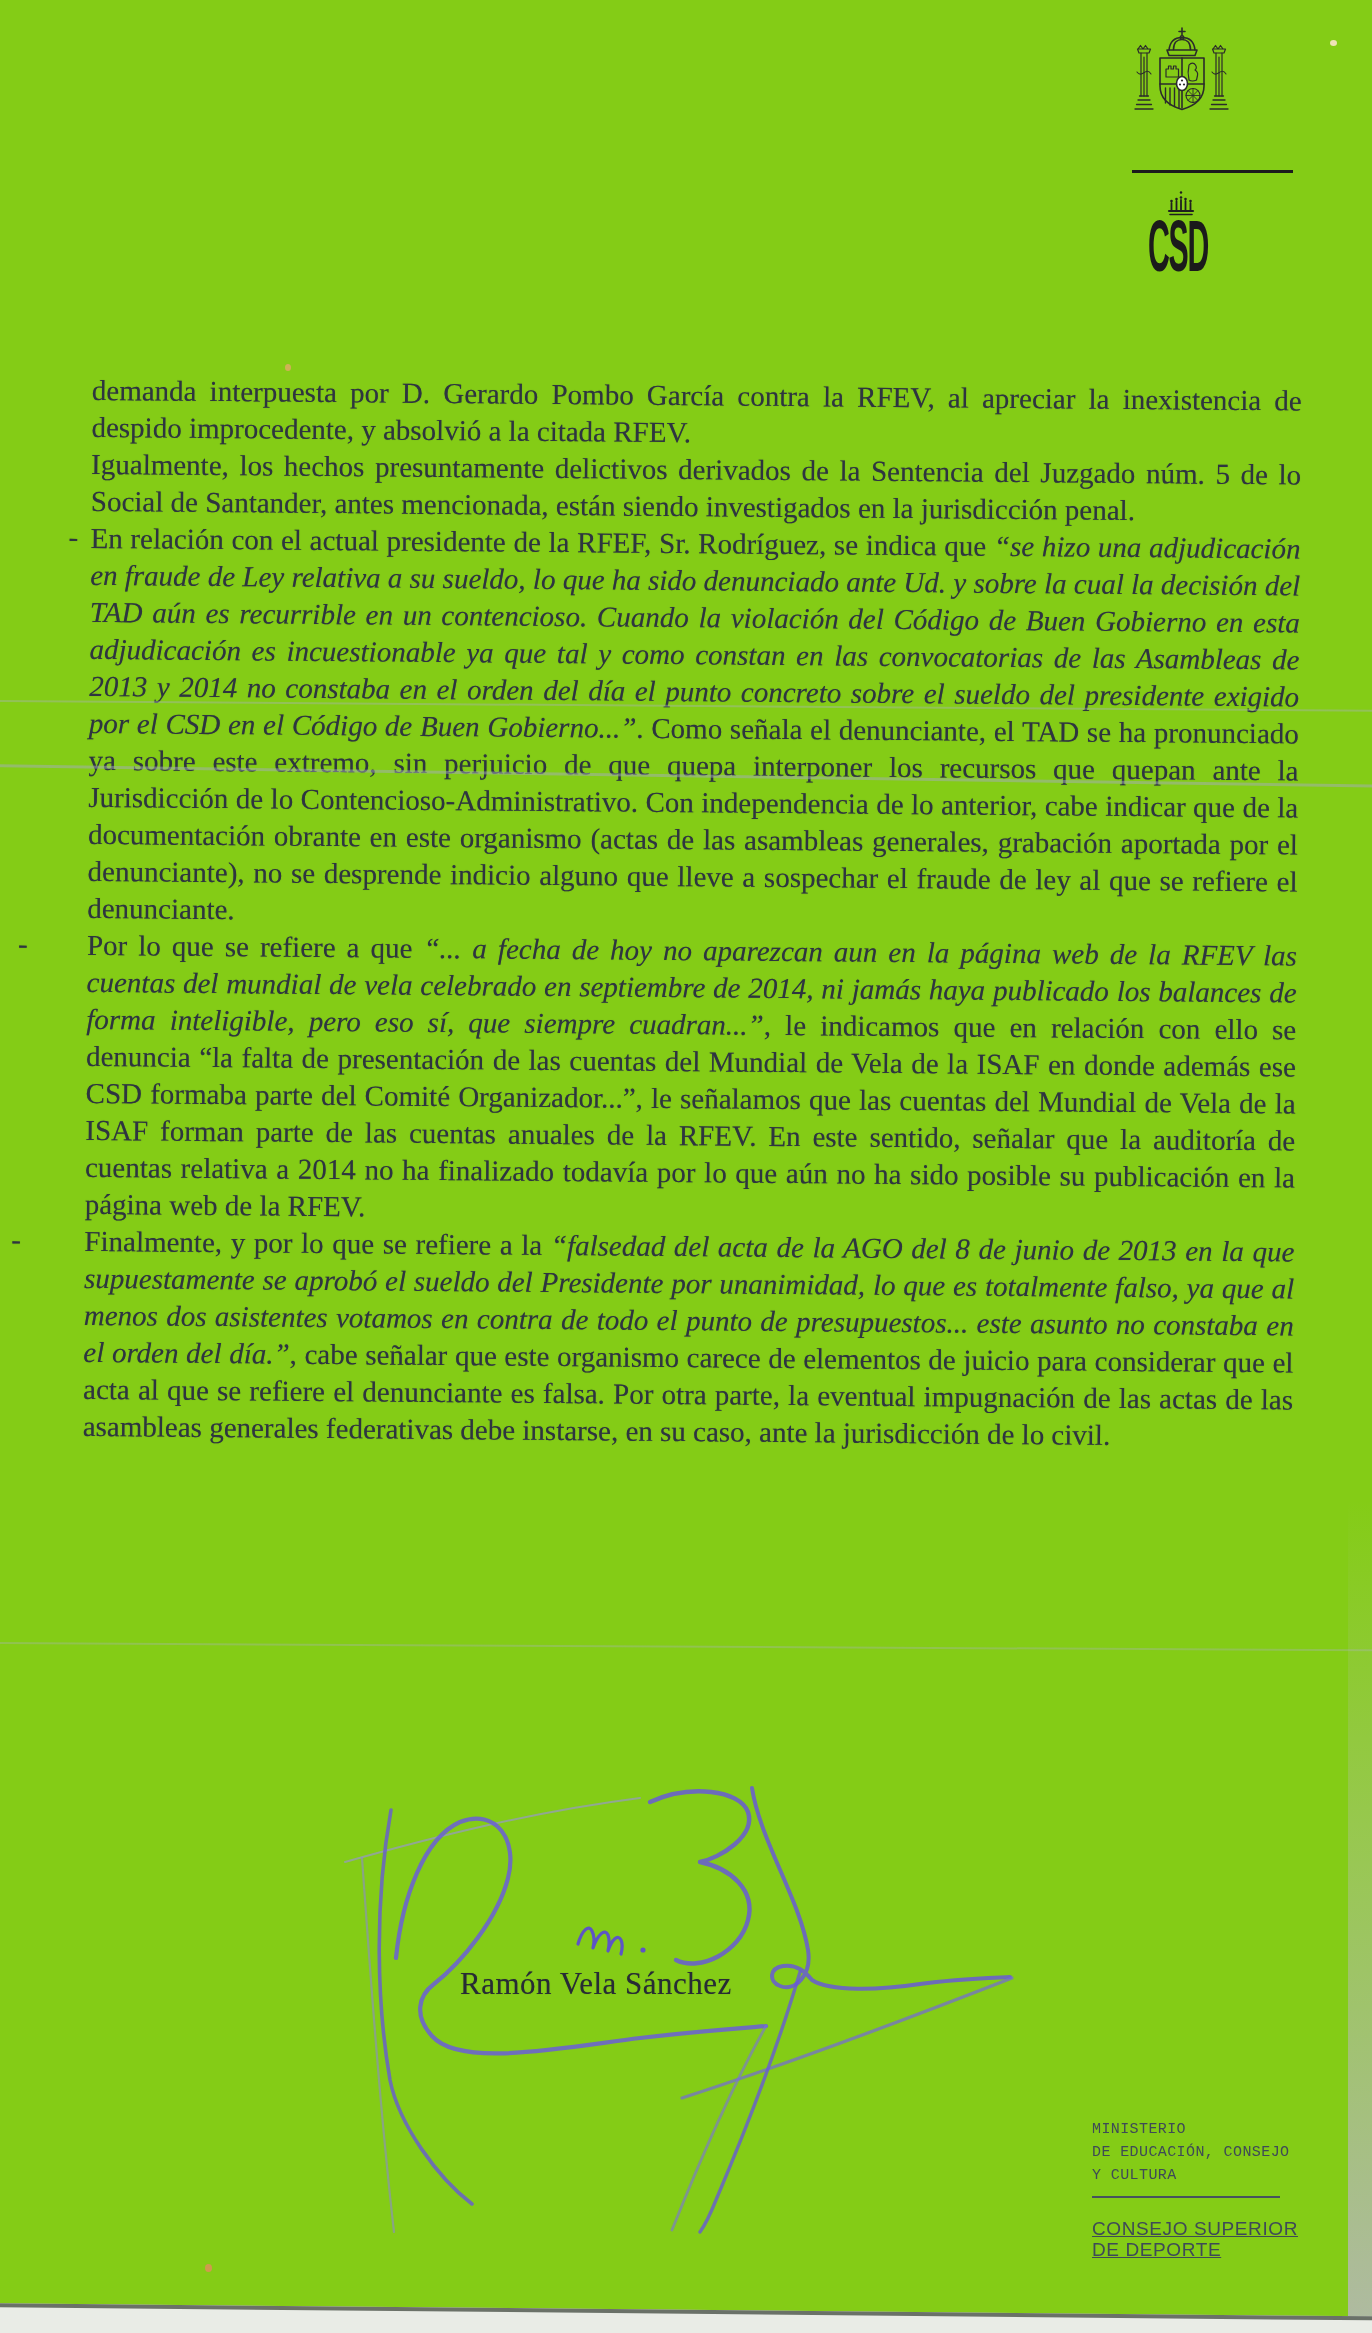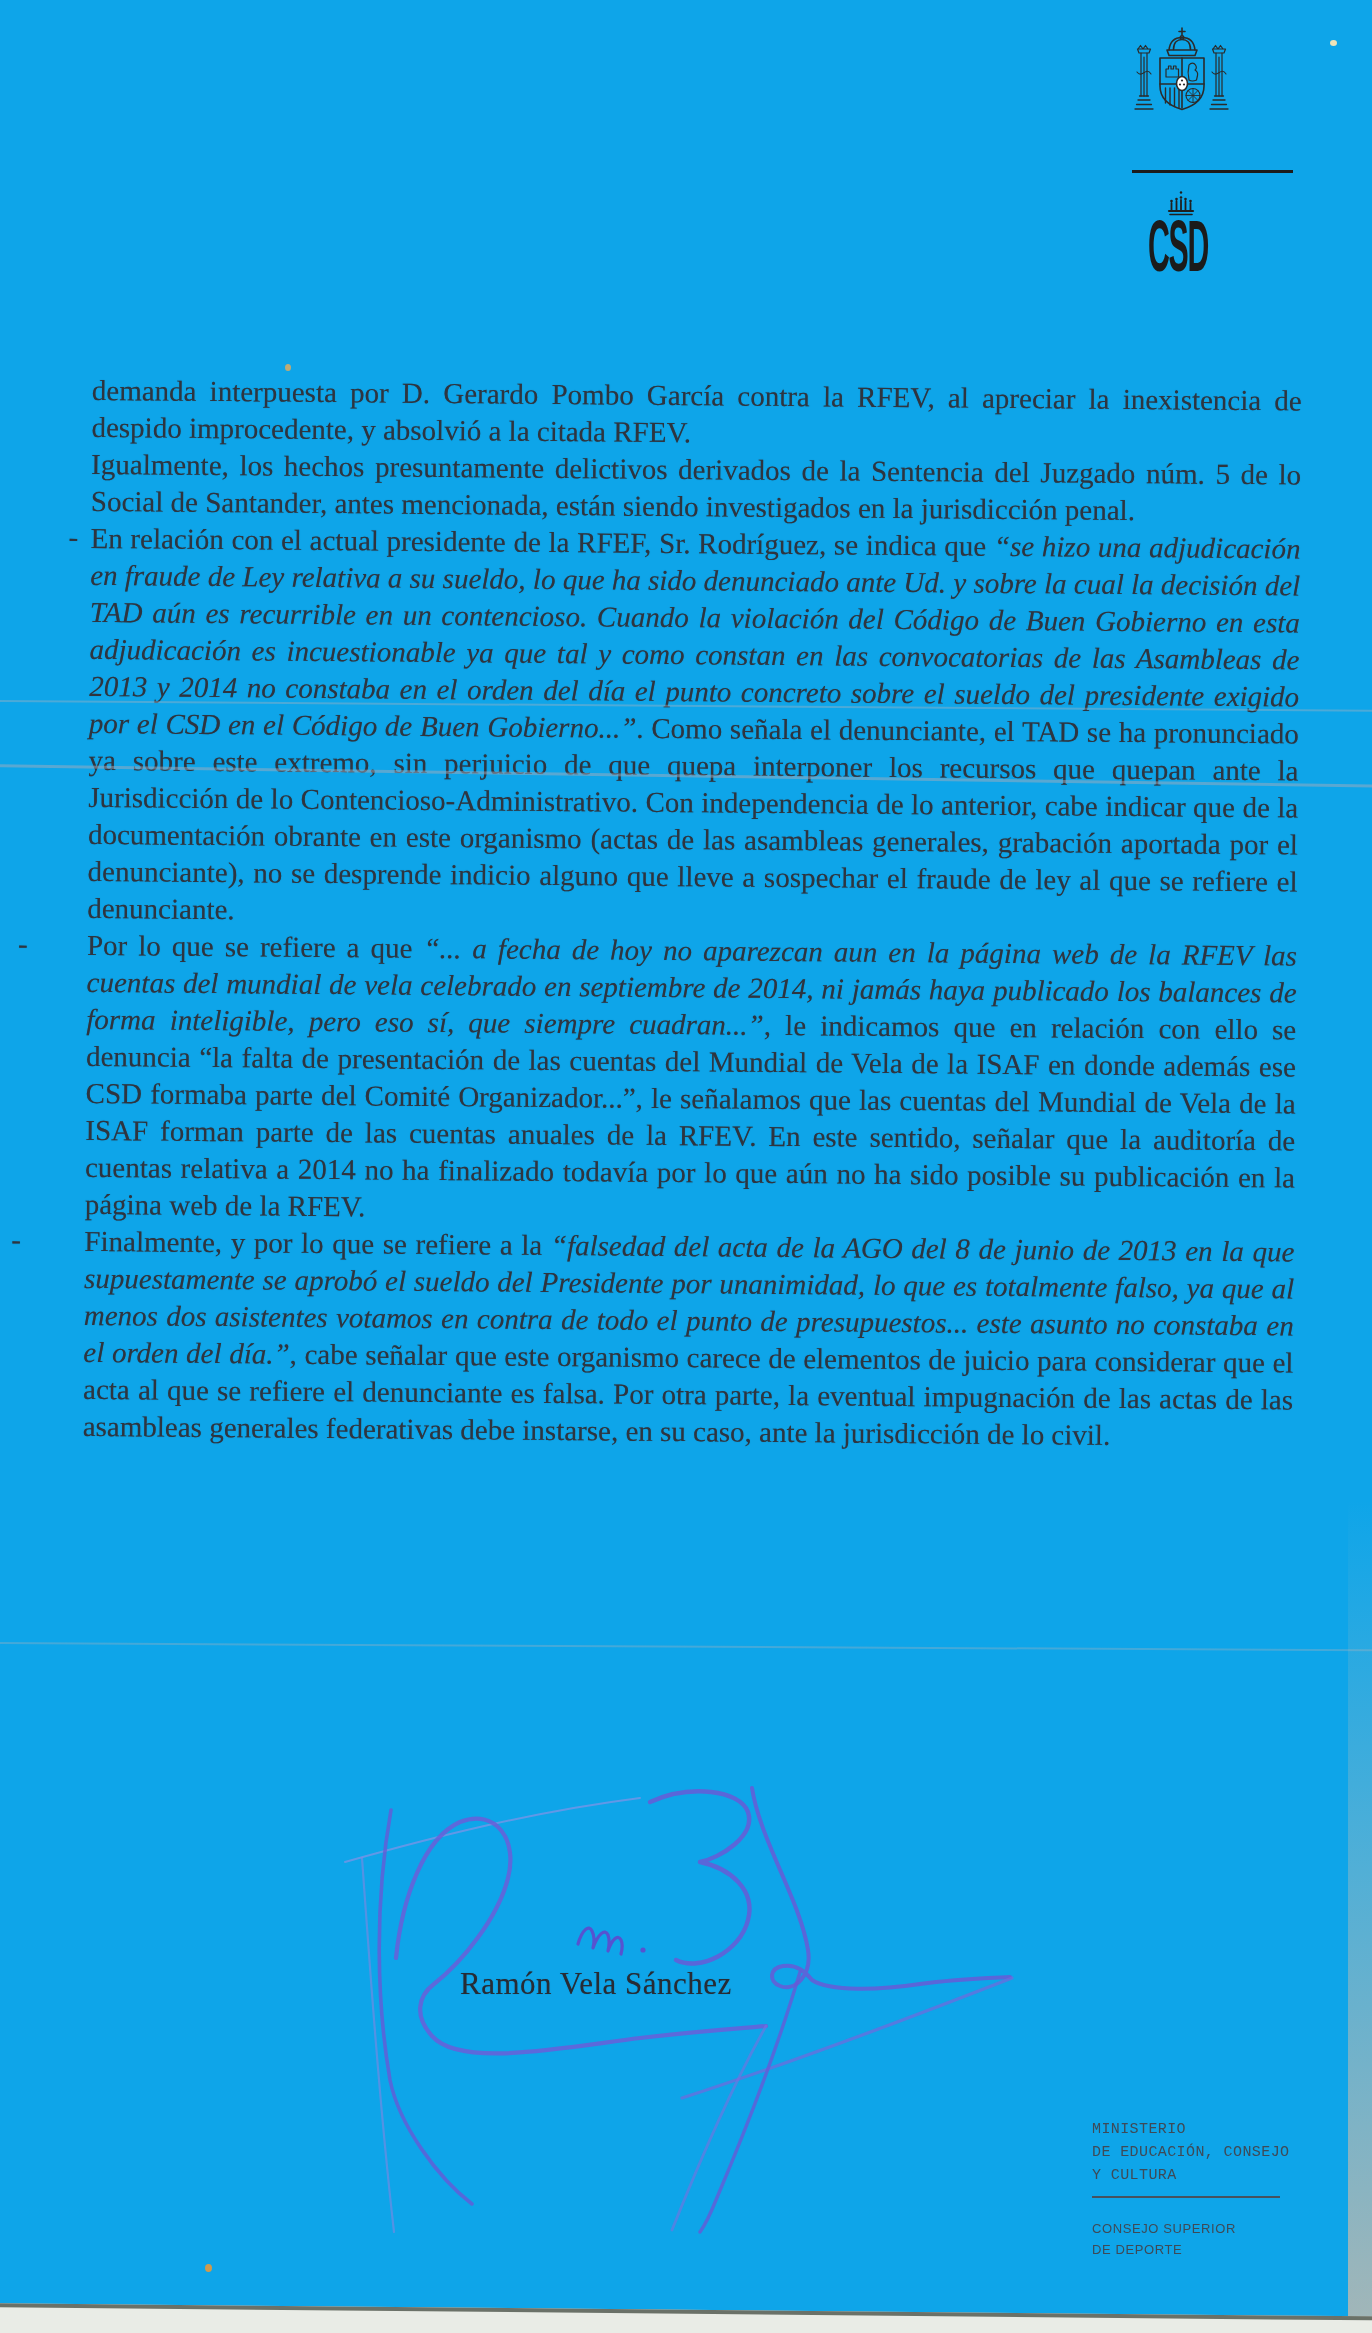--- a/index.html
+++ b/index.html
@@ -1,20 +1,20 @@
 <!DOCTYPE html>
 <html><head>
 <meta charset="utf-8">
 <style>
   html, body { margin: 0; padding: 0; background: #e8e8e8; }
   .page {
     position: relative;
     width: 1372px;
     height: 2333px;
-    background: #0ea5e9;
+    background: #84cc16;
     overflow: hidden;
     font-family: "Liberation Serif", serif;
   }
 
   
   .crest { position: absolute; left: 1128px; top: 24px; width: 170px; }
   .coat { position: absolute; left: 2px; top: 2px; width: 104px; height: 108px; }
   .crest-rule { position: absolute; left: 4px; top: 146px; width: 161px; height: 3px; background: #1c1c1c; }
   .mini-crown { position: absolute; left: 36px; top: 166px; width: 34px; height: 26px; }
   .csd-word {
@@ -52,22 +52,22 @@
   
   .footer-ministry {
     position: absolute; left: 1092px; top: 2118px; width: 224px; overflow: hidden;
     font-family: Liberation Mono, monospace; font-size: 15px; line-height: 23px;
     letter-spacing: 0.4px; color: #3e4a57;
   }
   .footer-ministry div { white-space: nowrap; }
   .footer-rule { position: absolute; left: 1092px; top: 2196px; width: 188px; height: 2px; background: #46525e; }
   .footer-org {
     position: absolute; left: 1092px; top: 2218px;
-    font-family: "Liberation Sans", sans-serif; font-size: 13px; line-height: 21px;
-    letter-spacing: 0.6px; color: #3e4a57;
+    font-family: "Liberation Sans", sans-serif; font-size: 19px; line-height: 21px;
+    letter-spacing: 0.6px; color: #3e4a57; text-decoration: underline;
   }
   .footer-org div { white-space: nowrap; }
 
   
   .scanline { position: absolute; left: -10px; width: 1400px; transform-origin: 0 0; pointer-events: none; }
   .scanline.l1 { top: 700px; height: 2px; background: rgba(170,178,190,0.40); transform: rotate(0.4deg); }
   .scanline.l2 { top: 764px; height: 3px; background: rgba(163,172,188,0.50); transform: rotate(0.85deg); }
   .scanline.l3 { top: 1642px; height: 2px; background: rgba(170,178,190,0.35); transform: rotate(0.3deg); }
   .right-edge {
     position: absolute; right: 0; top: 1500px; height: 833px; width: 24px;

